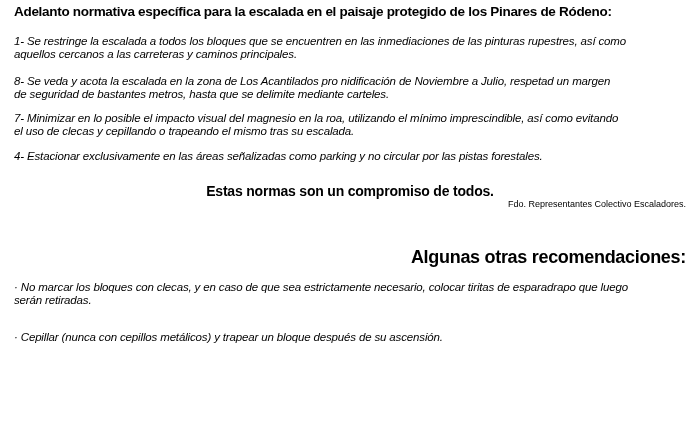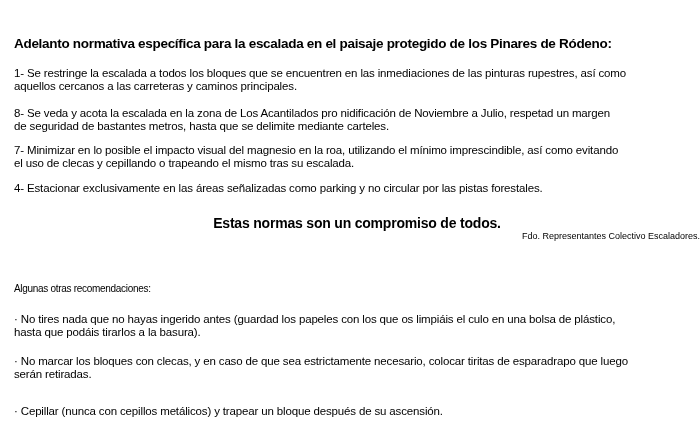--- a/index.html
+++ b/index.html
@@ -5,35 +5,36 @@
   html, body { margin: 0; padding: 0; }
   body {
     width: 700px;
     height: 430px;
     background: #ffffff;
     overflow: hidden;
     font-family: "Liberation Sans", sans-serif;
     color: #000000;
     -webkit-font-smoothing: antialiased;
   }
-  .page { padding: 4px 0 0 14px; margin-top: 32px; }
+  .page { padding: 4px 14px 0 14px; }
   .doc-title {
     font-size: 13.5px;
     font-weight: bold;
     letter-spacing: -0.3px;
     line-height: 16px;
     margin: 0;
     white-space: nowrap;
   }
   .body-text {
     font-size: 11.5px;
     letter-spacing: -0.15px;
     line-height: 13px;
     margin: 0;
     white-space: pre;
+    font-style: italic;
   }
   .p1 { margin-top: 15px; }
   .p2 { margin-top: 14px; }
   .p3 { margin-top: 11px; }
   .p4 { margin-top: 12px; }
   .center-bold {
     font-size: 14px;
     font-weight: bold;
     letter-spacing: -0.2px;
     text-align: center;
@@ -41,26 +42,27 @@
     margin-top: 22px;
   }
   .center-small {
     font-size: 9px;
     letter-spacing: 0;
     text-align: right;
     line-height: 11px;
     margin-top: 1px;
   }
   .section-heading {
-    font-size: 10px;
-    font-weight: normal;
+    font-size: 18px;
+    font-weight: bold;
     letter-spacing: -0.3px;
     line-height: 16px;
     margin: 39px 0 0 0;
     white-space: nowrap;
+    text-align: right;
   }
   .b1 { margin-top: 16px; }
   .b2 { margin-top: 11px; }
   .b3 { margin-top: 16px; }
   .b4 { margin-top: 24px; }
 </style>
 </head>
 <body>
 
 <div class="page">
@@ -77,22 +79,20 @@
 el uso de clecas y cepillando o trapeando el mismo tras su escalada.</p>
 
   <p class="body-text p4">4- Estacionar exclusivamente en las áreas señalizadas como parking y no circular por las pistas forestales.</p>
 
   <div class="center-bold">Estas normas son un compromiso de todos.</div>
 
   <div class="center-small">Fdo. Representantes Colectivo Escaladores.</div>
 
   <h2 class="section-heading">Algunas otras recomendaciones:</h2>
 
-  <p class="body-text b1">· No tires nada que no hayas ingerido antes (guardad los papeles con los que os limpiáis el culo en una bolsa de plástico,
-hasta que podáis tirarlos a la basura).</p>
 
 
   <p class="body-text b3">· No marcar los bloques con clecas, y en caso de que sea estrictamente necesario, colocar tiritas de esparadrapo que luego
 serán retiradas.</p>
 
   <p class="body-text b4">· Cepillar (nunca con cepillos metálicos) y trapear un bloque después de su ascensión.</p>
 
 </div>
 
 </body></html>

